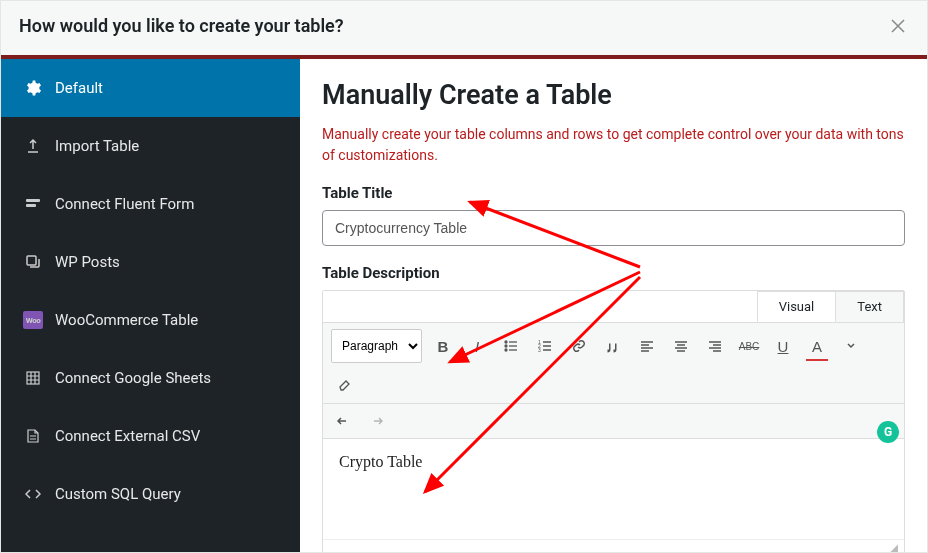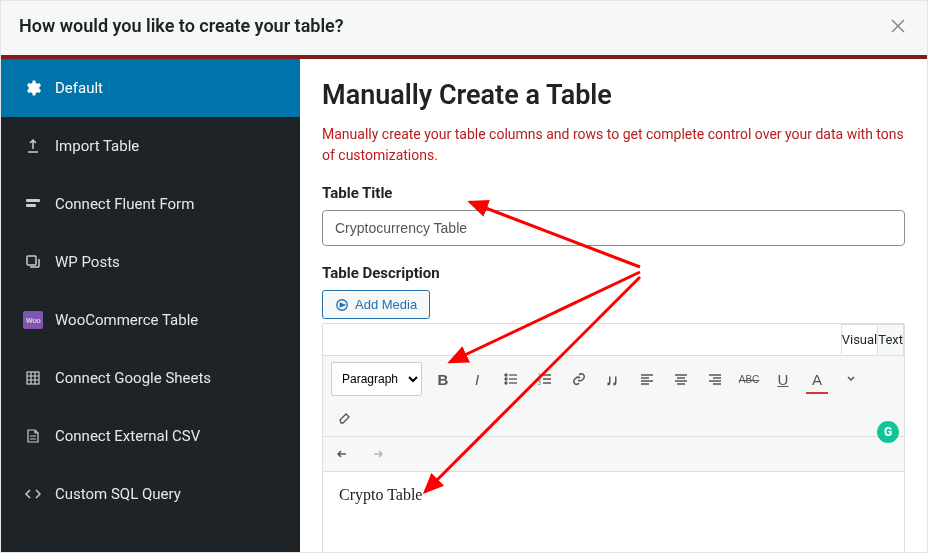--- a/index.html
+++ b/index.html
@@ -23,21 +23,21 @@
     .content h1 { font-size: 27px; font-weight: 600; margin-bottom: 13px; }
     .content p.desc { color: #b91c1c; font-size: 14px; line-height: 1.5; margin-bottom: 18px; }
     
     .field-label { font-weight: 700; font-size: 15px; margin-bottom: 8px; display: block; }
     .text-input { width: 100%; padding: 9px 12px; border: 1px solid #8c8f94; border-radius: 4px; font-size: 14px; color: #555; margin-bottom: 18px; }
     
     .add-media-btn { background: #f6f7f7; border: 1px solid #2271b1; color: #2271b1; padding: 6px 12px; border-radius: 3px; font-size: 13px; cursor: pointer; display: inline-flex; align-items: center; gap: 6px; margin-bottom: 4px; }
     
     .editor-wrap { border: 1px solid #ddd; border-radius: 2px; margin-bottom: 18px; }
     .editor-tabs { display: flex; justify-content: flex-end; background: #fff; }
-    .editor-tab { padding: 7px 0; font-size: 13px; cursor: pointer; background: #f6f7f7; border: 1px solid #ddd; border-bottom: none; margin-left: -1px; }
+    .editor-tab { padding: 7px 21px; font-size: 13px; cursor: pointer; background: #f6f7f7; border: 1px solid #ddd; border-bottom: none; margin-left: -1px; }
     .editor-tab.active { background: #fff; border-bottom: 1px solid #fff; position: relative; z-index: 1; }
     .editor-toolbar { background: #f6f7f7; border-top: 1px solid #ddd; border-bottom: 1px solid #ddd; padding: 6px 8px; display: flex; align-items: center; gap: 8px; flex-wrap: wrap; }
     .toolbar-select { padding: 8px 6px; font-size: 12px; border: 1px solid #ccc; background: #fff; border-radius: 2px; }
     .toolbar-btn { width: 26px; height: 26px; display: inline-flex; align-items: center; justify-content: center; cursor: pointer; border-radius: 2px; color: #555; font-size: 15px; background: transparent; border: none; }
     .editor-toolbar-row2 { background: #f6f7f7; border-bottom: 1px solid #ddd; padding: 4px 8px; display: flex; gap: 6px; }
     .editor-content { min-height: 100px; padding: 14px 16px; font-family: Georgia, serif; font-size: 16px; color: #222; position: relative; }
     .resize-handle { text-align: right; padding: 2px 6px; color: #bbb; border-top: 1px solid #eee; font-size: 10px; }
     
     .grammarly-badge { position: absolute; right: 28px; top: 420px; width: 22px; height: 22px; border-radius: 50%; background: #15c39a; color: #fff; display: flex; align-items: center; justify-content: center; font-size: 12px; font-weight: bold; }
     
@@ -129,27 +129,20 @@
     </div>
 
     <div class="content">
       <h1>Manually Create a Table</h1>
       <p class="desc">Manually create your table columns and rows to get complete control over your data with tons of customizations.</p>
 
       <label class="field-label">Table Title</label>
       <input type="text" class="text-input" value="Cryptocurrency Table" style="">
 
       <label class="field-label">Table Description</label>
-      <button class="add-media-btn">
-        <svg width="14" height="14" viewBox="0 0 16 16" fill="none" stroke="currentColor" stroke-width="1.5">
-            <circle cx="8" cy="8" r="6"></circle>
-            <path d="M6 6l5 2-5 2z" fill="currentColor"></path>
-          </svg>
-        <span>Add Media</span>
-      </button>
 
       <div class="editor-wrap">
         <div class="editor-tabs">
           <div class="editor-tab active">Visual</div>
           <div class="editor-tab">Text</div>
         </div>
         <div class="editor-toolbar">
           <select class="toolbar-select">
             <option>Paragraph</option>
           </select>

